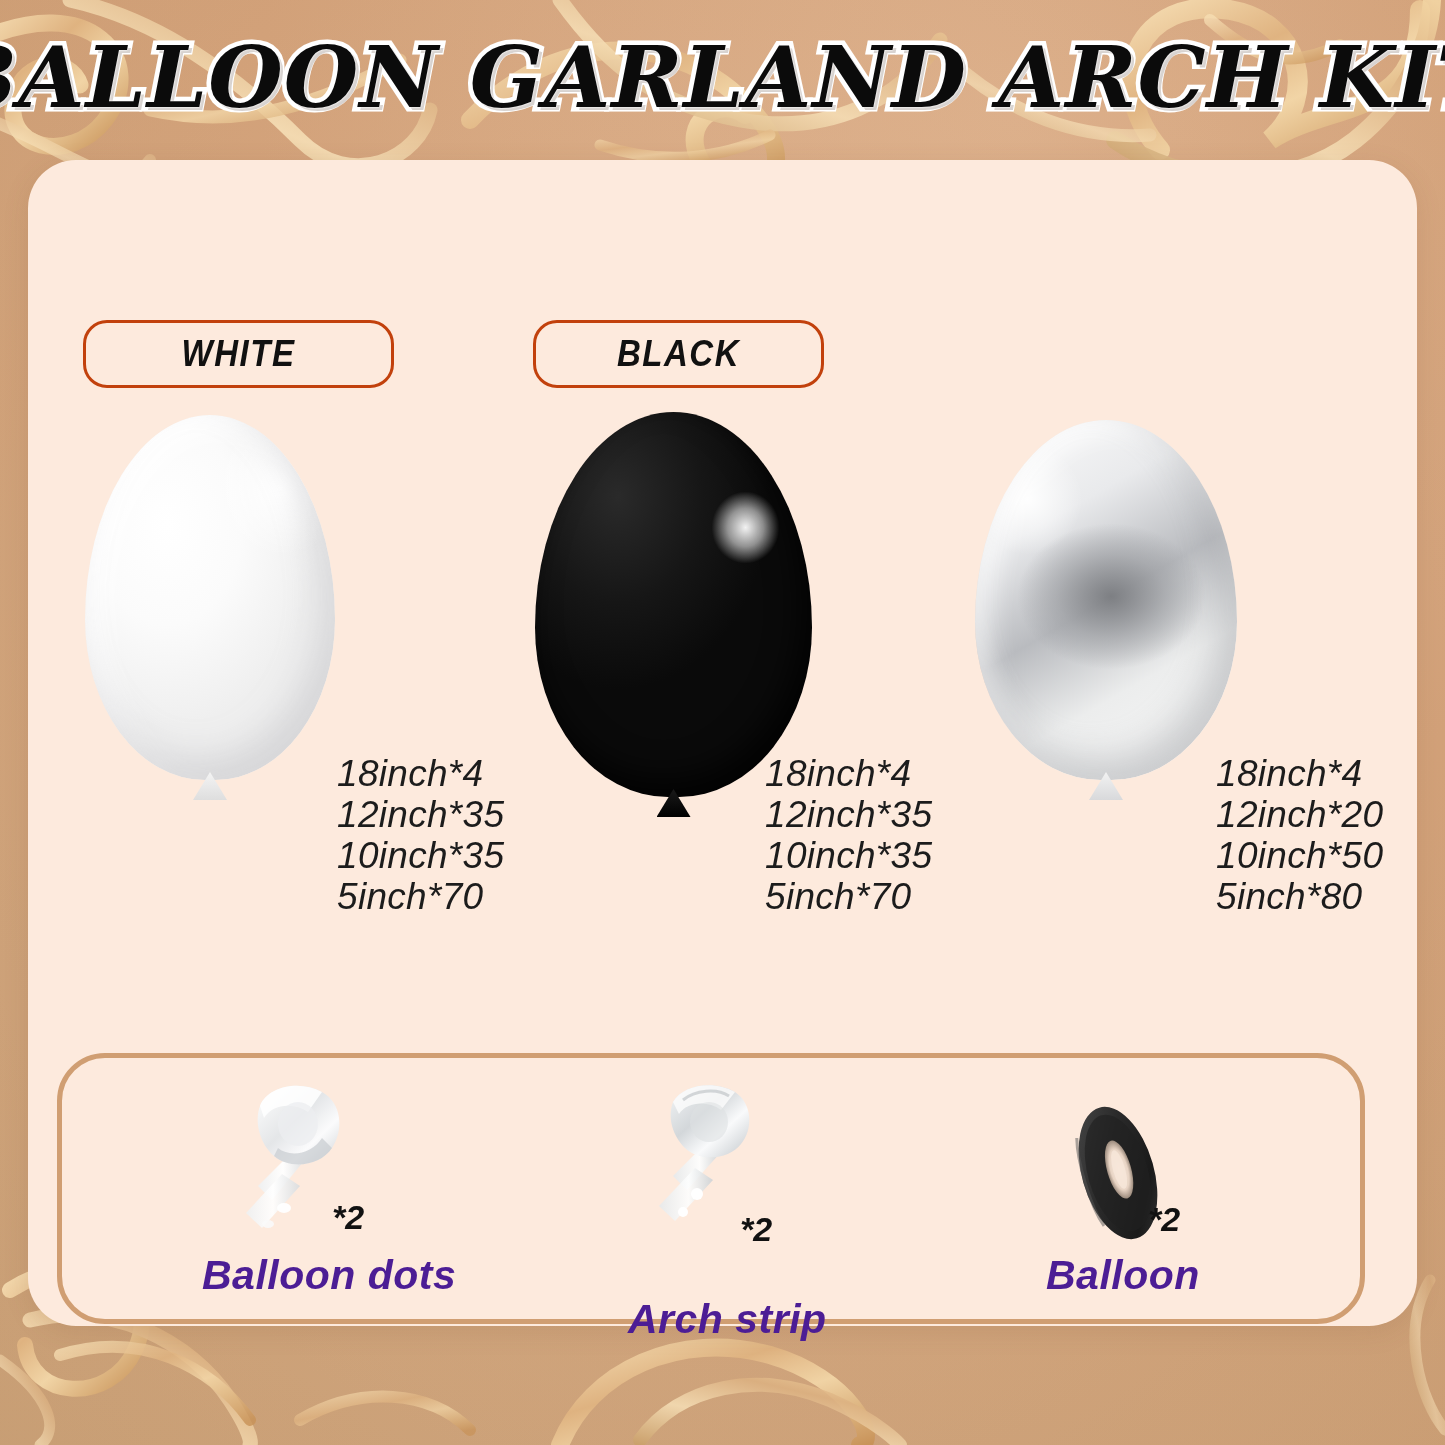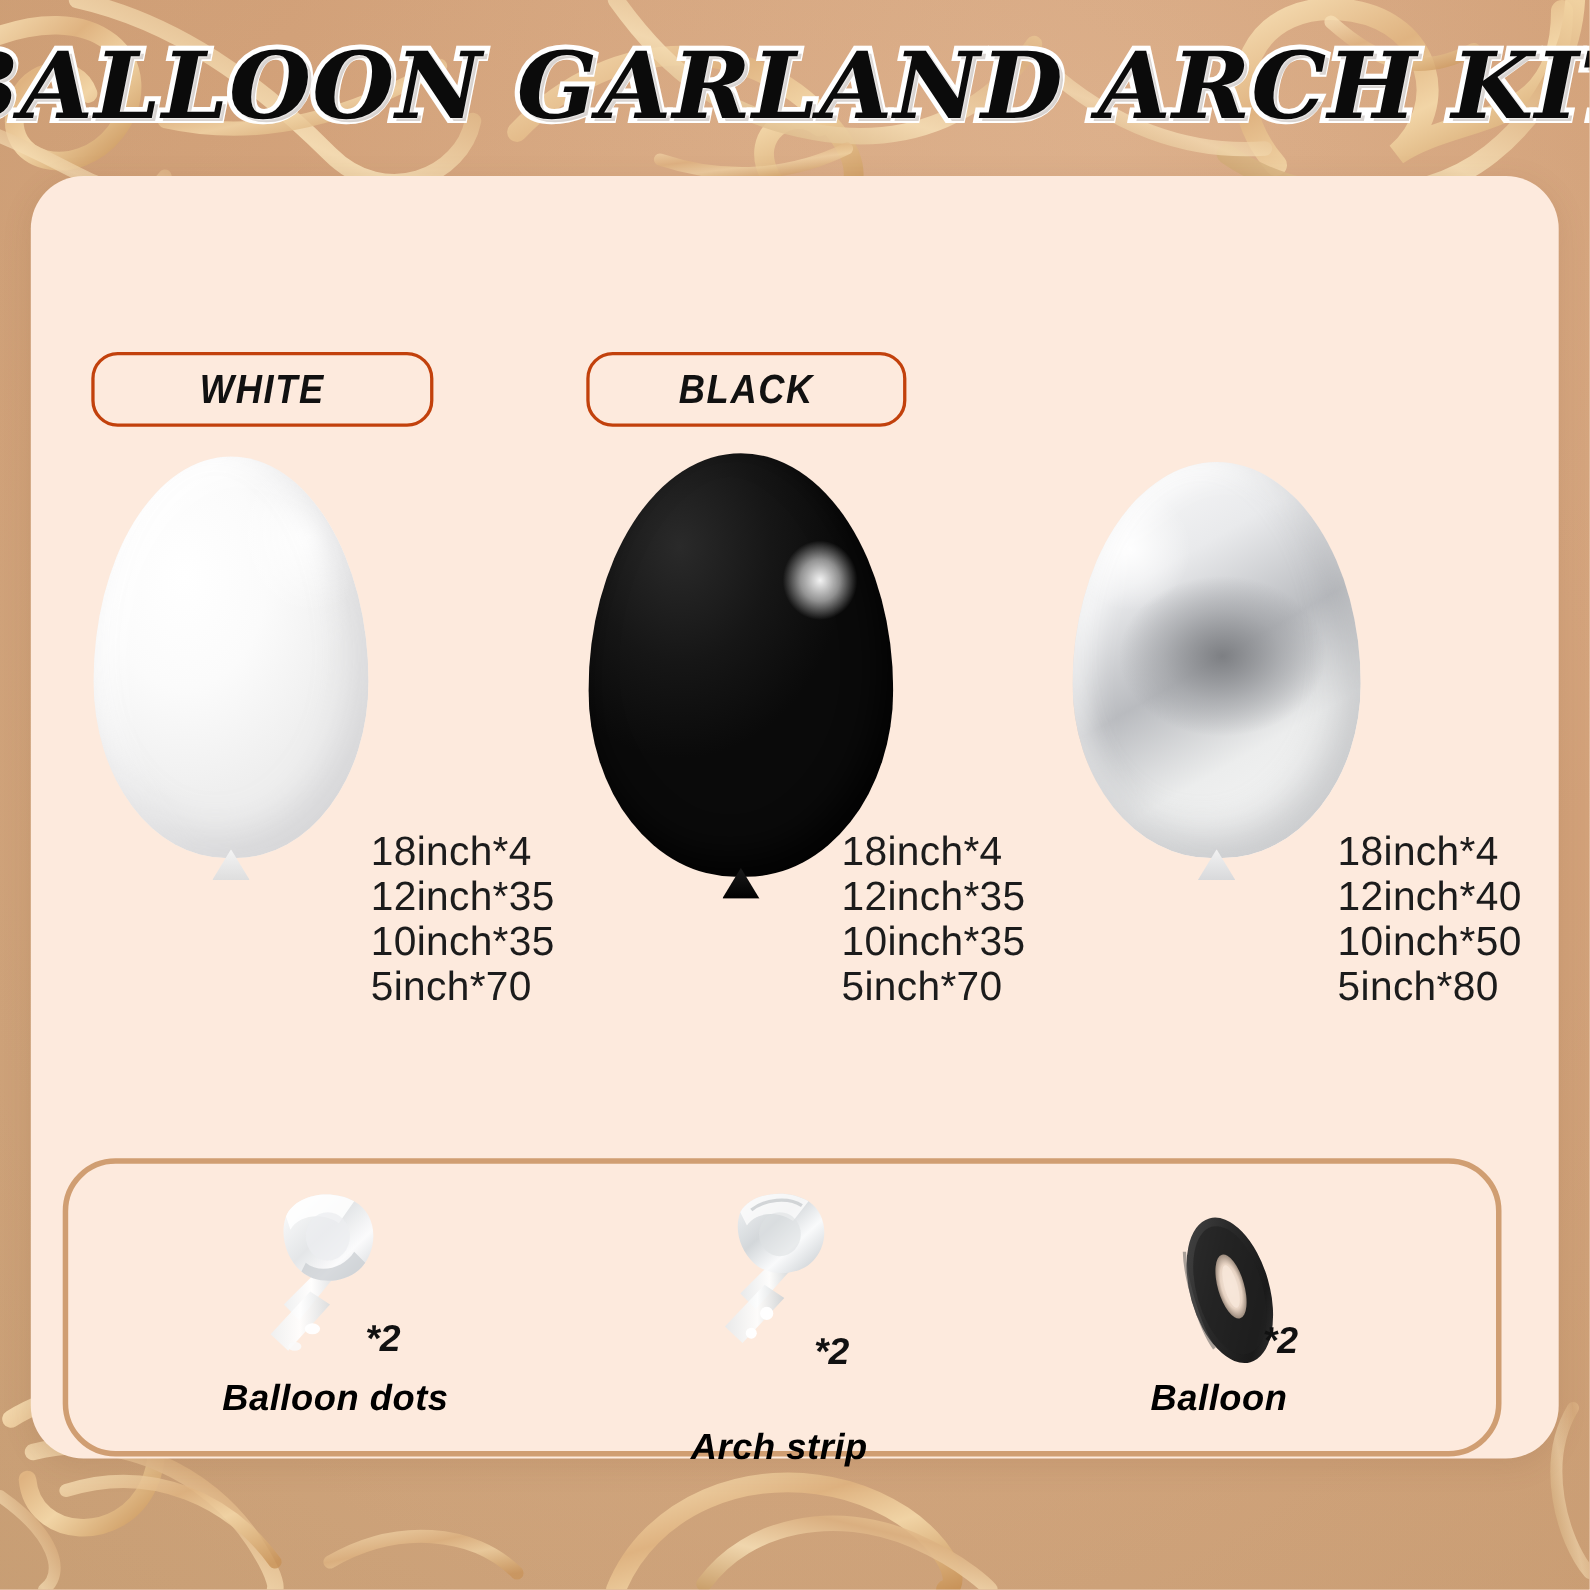--- a/index.html
+++ b/index.html
@@ -121,37 +121,37 @@
     box-shadow:inset -14px -20px 34px rgba(150,152,158,.45),
                inset 12px 10px 26px rgba(255,255,255,.8);
   }
   #bl-silver .knot{bottom:-20px;}
   #bl-silver .knot i{background:linear-gradient(180deg,#f2f2f2,#d8d9db);}
 
   
   .specs{
     position:absolute;
     font-family:"Liberation Sans","DejaVu Sans",sans-serif;
-    font-weight:400;
+    font-style:italic;font-weight:400;
     font-size:37px;line-height:41px;color:#1c1c1c;
     letter-spacing:.3px;white-space:nowrap;
   }
   #specs-white {left:337px; top:753px;}
   #specs-black {left:765px; top:753px;}
   #specs-silver{left:1216px;top:753px;}
 
   
   .acc-box{
     position:absolute;left:57px;top:1053px;width:1298px;height:261px;
     border:5px solid #d09e72;border-radius:48px;
   }
   .acc-name{
     position:absolute;
     font-family:"Liberation Sans","DejaVu Sans",sans-serif;
-    font-weight:bold;font-style:italic;font-size:33px;color:#000000;
+    font-weight:bold;font-style:italic;font-size:41px;color:#4c1d95;
     white-space:nowrap;letter-spacing:.5px;
   }
   .acc-qty{
     position:absolute;
     font-family:"Liberation Sans","DejaVu Sans",sans-serif;
     font-weight:bold;font-style:italic;font-size:34px;color:#111;
     white-space:nowrap;
   }
 
   
@@ -247,21 +247,21 @@
     <div>5inch*70</div>
   </div>
   <div class="specs" id="specs-black">
     <div>18inch*4</div>
     <div>12inch*35</div>
     <div>10inch*35</div>
     <div>5inch*70</div>
   </div>
   <div class="specs" id="specs-silver">
     <div>18inch*4</div>
-    <div>12inch*40</div>
+    <div>12inch*20</div>
     <div>10inch*50</div>
     <div>5inch*80</div>
   </div>
 
   <div class="acc-box"></div>
 
   <svg class="roll" style="left:238px;top:1078px;" width="140" height="175" viewBox="0 0 140 175">
     <defs>
       <linearGradient id="wtape" x1="0" y1="0" x2="1" y2="1">
         <stop offset="0%" stop-color="#ffffff"></stop>

